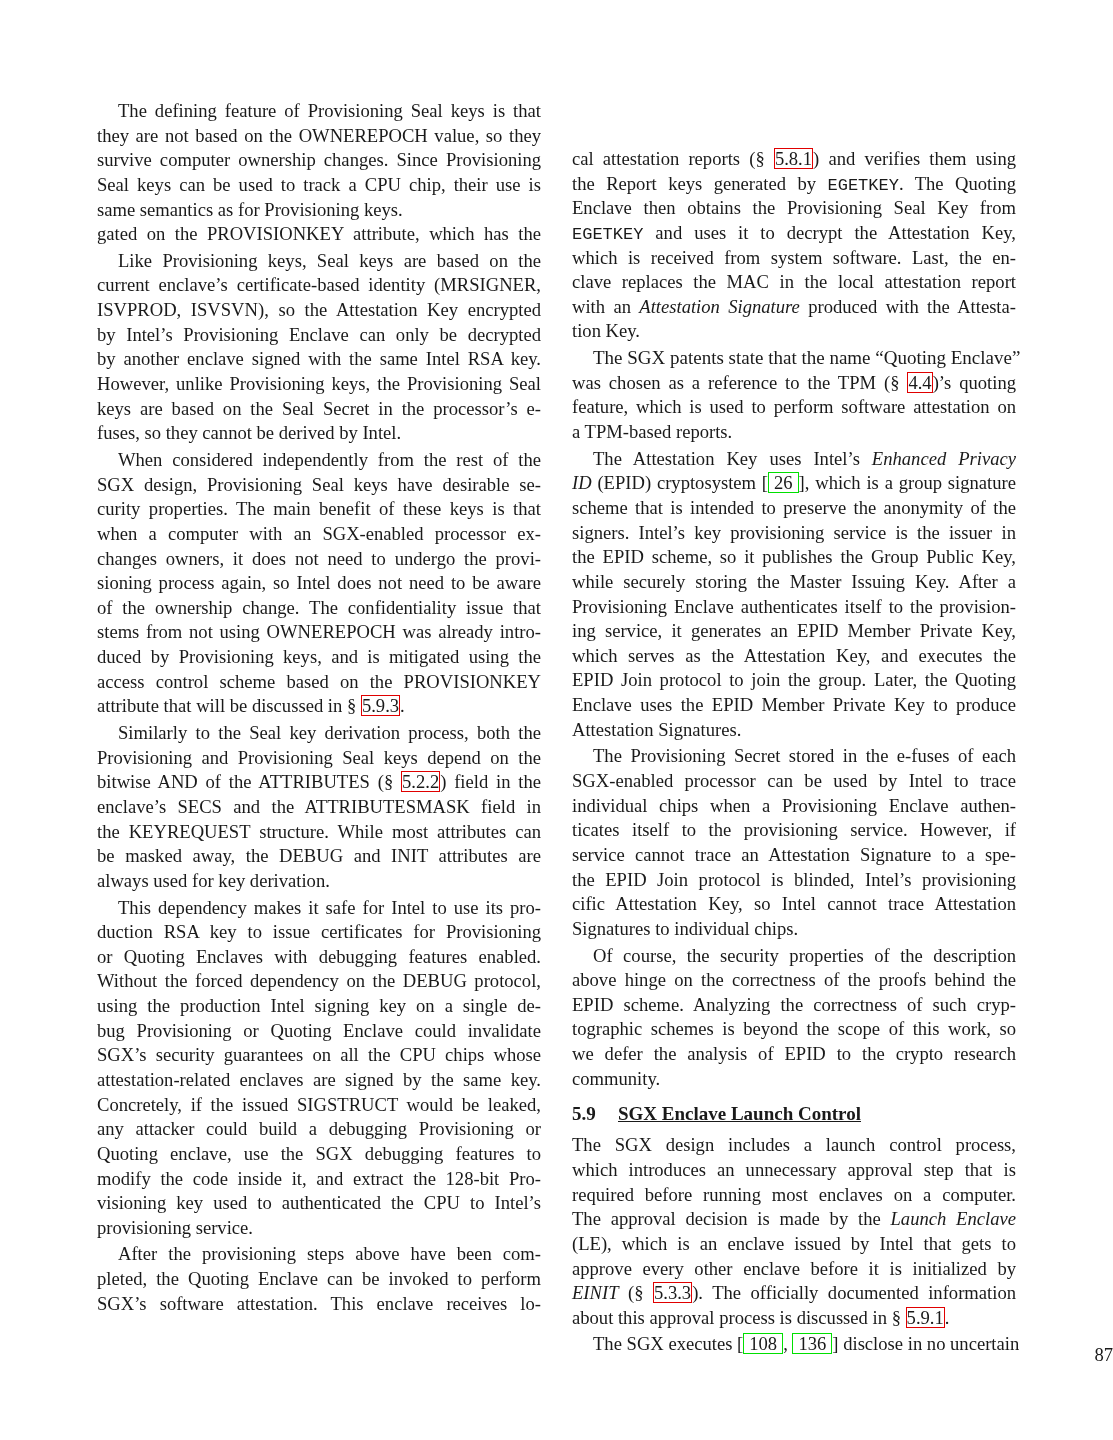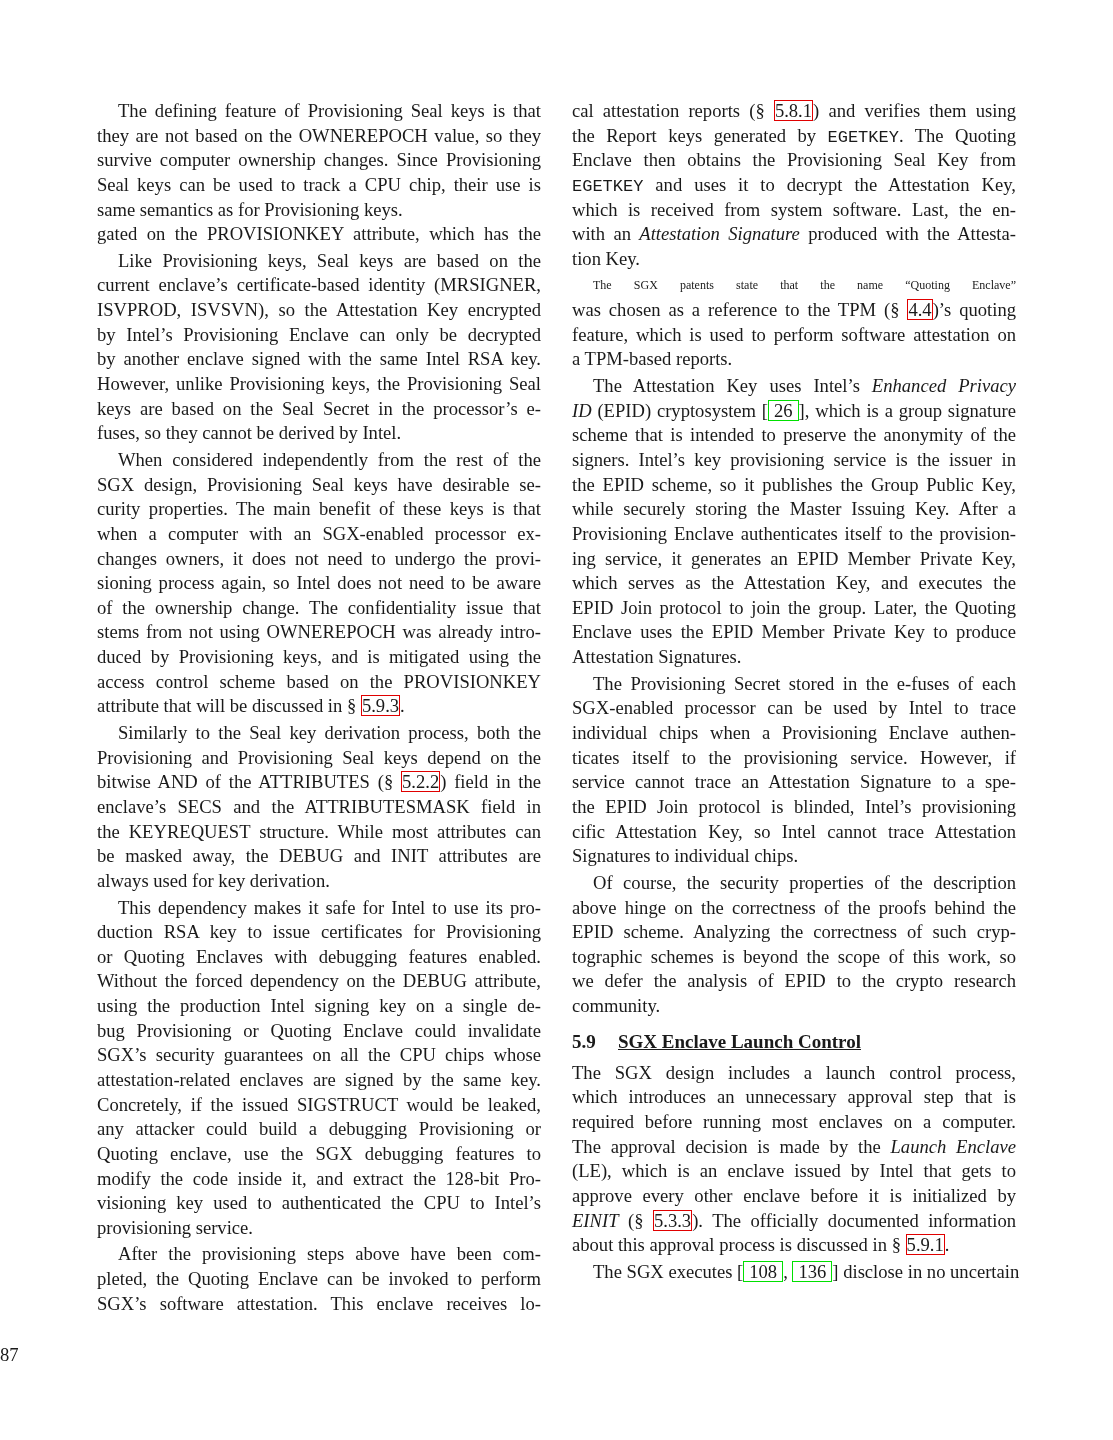--- a/index.html
+++ b/index.html
@@ -1,33 +1,33 @@
 <!DOCTYPE html>
 <html><head>
 <meta charset="utf-8">
 <style>
   html, body { margin:0; padding:0; background:#ffffff; }
   body { width:1113px; height:1440px; position:relative; overflow:hidden;
          font-family:"Liberation Serif", serif; color:#1a1a1a; }
   .col { position:absolute; top:99px; width:444px; }
   #left { left:97px; }
-  #right { left:572px; }
+  #right { left:572px;margin-top:48px; }
   .ln { display:block; height:24.65px; line-height:24.65px; font-size:18.6px;
         text-align:justify; text-align-last:justify; white-space:nowrap; }
   .ln.last { text-align-last:left; }
   .ln.ind { text-indent:21px; }
   .gap { height:2px; }
   .mono { font-family:"Liberation Mono", monospace; font-size:17px; }
   .it { font-style:italic; }
   .ref { outline:1.5px solid #e00000; outline-offset:-1px; padding:0 1px; }
   .cite { outline:1.5px solid #00e000; outline-offset:-1px; padding:0 6px; }
   .heading { display:block; height:34px; line-height:34px; font-weight:bold;
              font-size:19px; margin-top:6px; margin-bottom:2px;text-decoration:underline; }
   .heading .num { display:inline-block; width:46px; }
-  #pagenum { position:absolute; top:1344px; left:0; width:1113px; text-align:left;
+  #pagenum { position:absolute; top:1344px; left:0; width:1113px; text-align:right;
              font-size:18.6px; }
 </style>
 </head>
 <body>
 
 <div id="left" class="col">
 
   <div>
     <span class="ln ind">The defining feature of Provisioning Seal keys is that</span>
     <span class="ln">they are not based on the OWNEREPOCH value, so they</span>
@@ -73,21 +73,21 @@
     <span class="ln">the KEYREQUEST structure. While most attributes can</span>
     <span class="ln">be masked away, the DEBUG and INIT attributes are</span>
     <span class="ln last">always used for key derivation.</span>
   </div>
   <div class="gap"></div>
 
   <div>
     <span class="ln ind">This dependency makes it safe for Intel to use its pro-</span>
     <span class="ln">duction RSA key to issue certificates for Provisioning</span>
     <span class="ln">or Quoting Enclaves with debugging features enabled.</span>
-    <span class="ln">Without the forced dependency on the DEBUG attribute,</span>
+    <span class="ln">Without the forced dependency on the DEBUG protocol,</span>
     <span class="ln">using the production Intel signing key on a single de-</span>
     <span class="ln">bug Provisioning or Quoting Enclave could invalidate</span>
     <span class="ln">SGX’s security guarantees on all the CPU chips whose</span>
     <span class="ln">attestation-related enclaves are signed by the same key.</span>
     <span class="ln">Concretely, if the issued SIGSTRUCT would be leaked,</span>
     <span class="ln">any attacker could build a debugging Provisioning or</span>
     <span class="ln">Quoting enclave, use the SGX debugging features to</span>
     <span class="ln">modify the code inside it, and extract the 128-bit Pro-</span>
     <span class="ln">visioning key used to authenticated the CPU to Intel’s</span>
     <span class="ln last">provisioning service.</span>
@@ -102,27 +102,28 @@
 </div>
 
 <div id="right" class="col">
 
   <div>
     <span class="ln"><span>cal attestation reports (§ </span><a class="ref">5.8.1</a><span>) and verifies them using</span></span>
     <span class="ln"><span>the Report keys generated by </span><span class="mono">EGETKEY</span><span>. The Quoting</span></span>
     <span class="ln">Enclave then obtains the Provisioning Seal Key from</span>
     <span class="ln"><span class="mono">EGETKEY</span><span> and uses it to decrypt the Attestation Key,</span></span>
     <span class="ln">which is received from system software.  Last, the en-</span>
+    <span class="ln">clave replaces the MAC in the local attestation report</span>
     <span class="ln"><span>with an </span><span class="it">Attestation Signature</span><span> produced with the Attesta-</span></span>
     <span class="ln last">tion Key.</span>
   </div>
   <div class="gap"></div>
 
   <div>
-    <span class="ln ind" style="font-size:12px;">The SGX patents state that the name “Quoting Enclave”</span>
+    <span class="ln ind" style="font-size:19px;">The SGX patents state that the name “Quoting Enclave”</span>
     <span class="ln"><span>was chosen as a reference to the TPM (§ </span><a class="ref">4.4</a><span>)’s quoting</span></span>
     <span class="ln">feature, which is used to perform software attestation on</span>
     <span class="ln last">a TPM-based reports.</span>
   </div>
   <div class="gap"></div>
 
   <div>
     <span class="ln ind"><span>The Attestation Key uses Intel’s </span><span class="it">Enhanced Privacy</span></span>
     <span class="ln"><span class="it">ID</span><span> (EPID) cryptosystem [</span><a class="cite">26</a><span>], which is a group signature</span></span>
     <span class="ln">scheme that is intended to preserve the anonymity of the</span>

